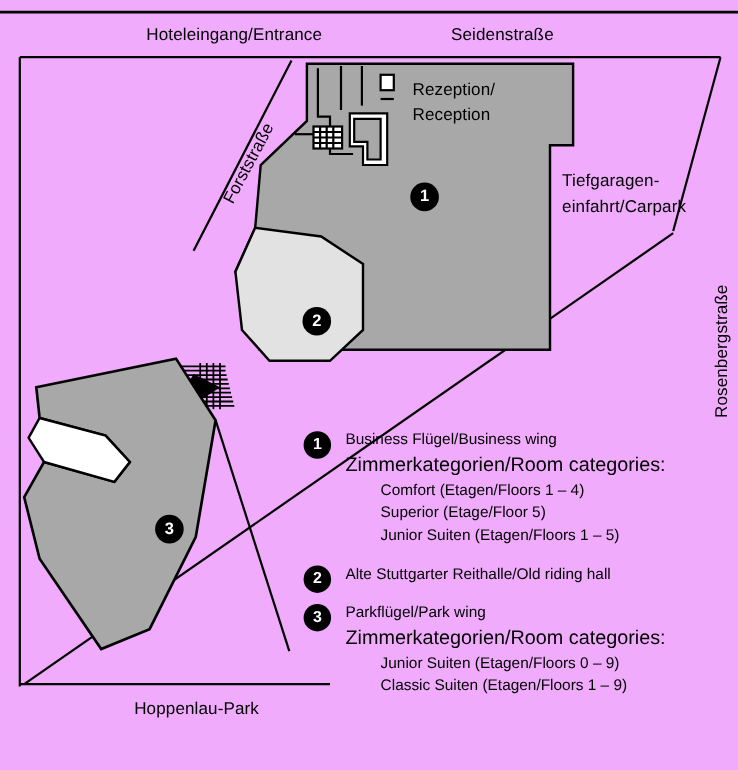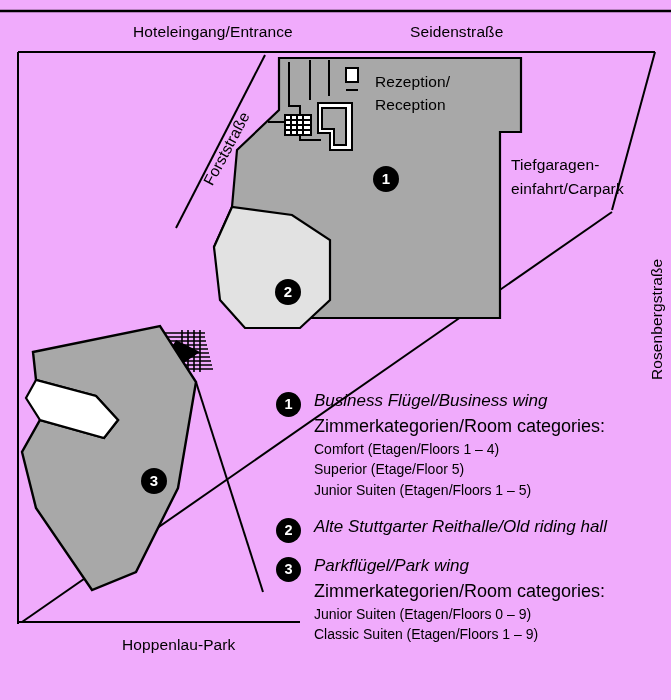--- a/index.html
+++ b/index.html
@@ -73,31 +73,31 @@
     color: #fff;
     font-size: 14.5px;
     font-weight: bold;
     text-align: center;
     line-height: 25px;
   }
   .legend-body {
     padding-left: 38px;
   }
   .legend-title {
-    font-size: 17px;
+    font-size: 14px;
     line-height: 1.35;
-    font-style: italic;
   }
   .legend-sub {
     font-size: 18px;
     line-height: 1.45;
   }
   .legend-item {
     font-size: 14px;
     line-height: 1.45;
+    margin-left: 32px;
   }
 </style>
 </head>
 <body>
 
 <div id="page">
 
   <svg id="map-svg" viewBox="0 0 671 700">
 
     <line x1="0" y1="11" x2="671" y2="11" stroke="#000" stroke-width="2.5"></line>

